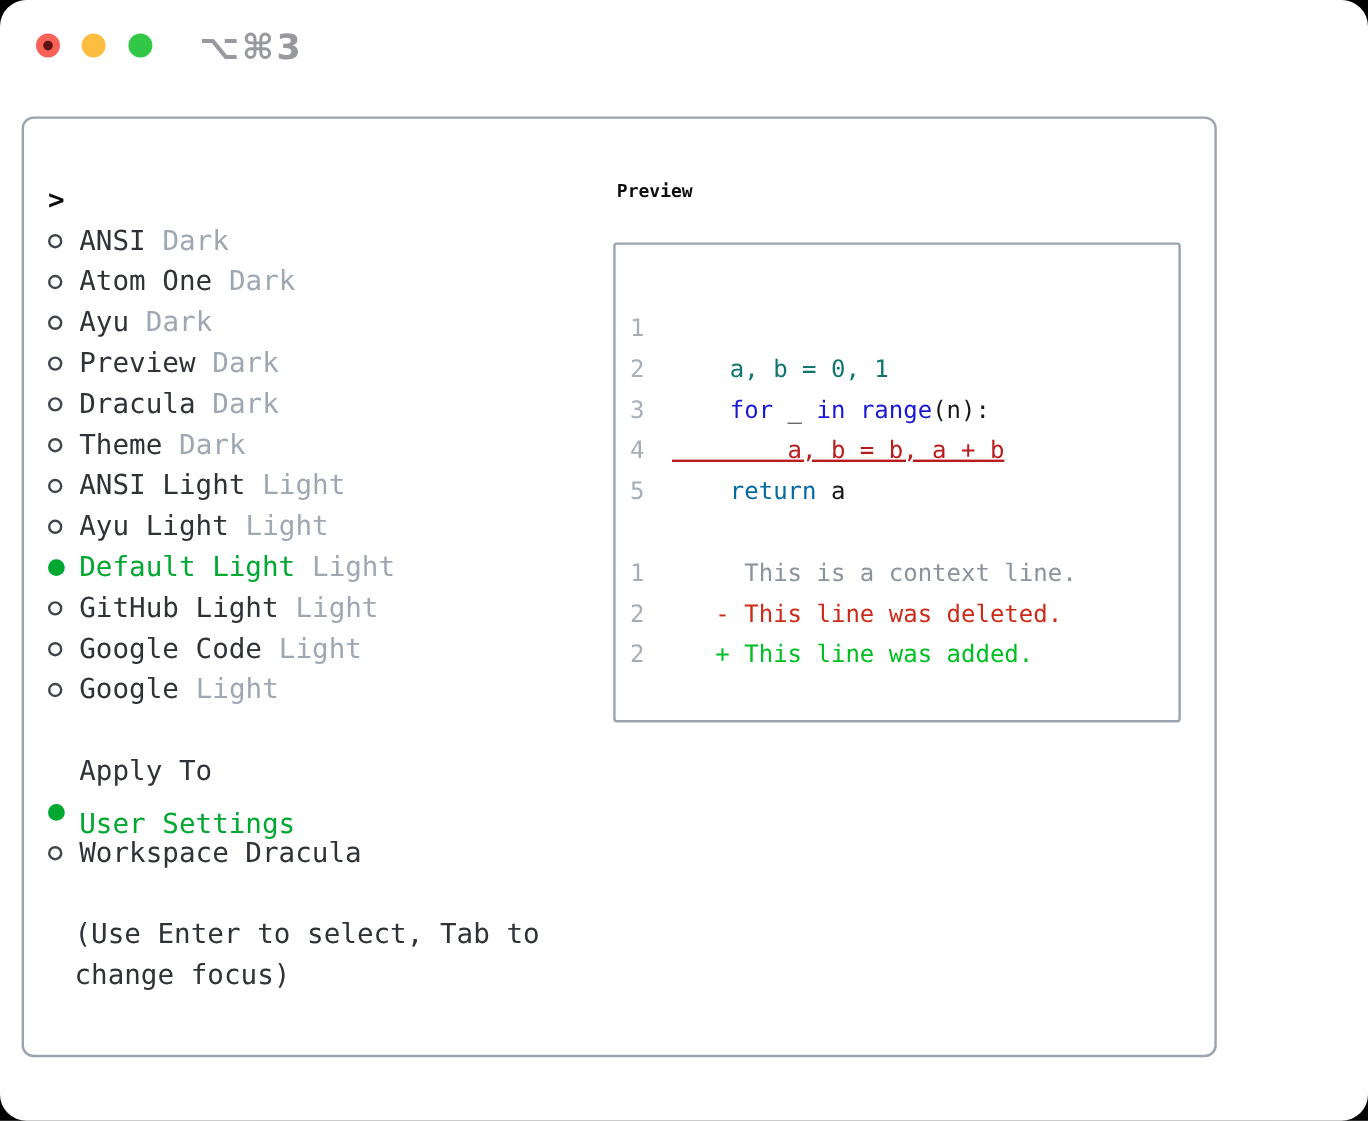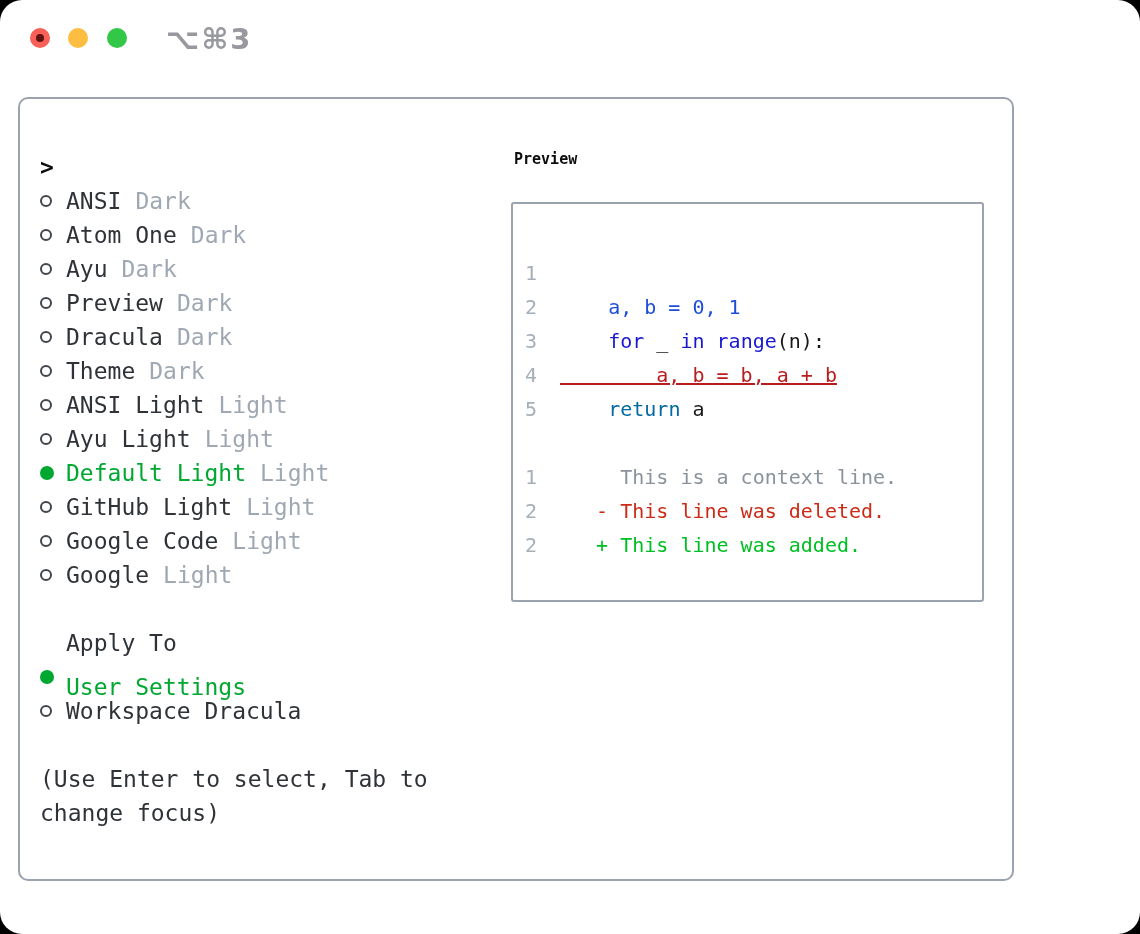--- a/index.html
+++ b/index.html
@@ -43,21 +43,21 @@
   .circle{
     width:12px;height:12px;border:2px solid #41464c;border-radius:50%;
     box-sizing:border-box;display:inline-block;
   }
   .dot{
     width:14px;height:14px;border-radius:50%;display:inline-block;
   }
   .tag{margin-left:14px;}
   .spacer{height:34px;}
   .hint{
-    margin-top:34px;max-width:420px;line-height:34px;white-space:normal;
+    margin-top:34px;max-width:420px;line-height:34px;white-space:normal;margin-left:22px;
   }
   
   .preview-title{
     position:absolute;left:494px;top:51px;font-size:15px;font-weight:bold;color:#0c0d0e;text-align:right;
   }
   .preview-box{
     position:absolute;left:491px;top:103px;width:473px;height:400px;
     border:2px solid #9aa3ae;border-radius:3px;box-sizing:border-box;
     padding:52px 0 0 12px;font-size:20px;
   }
@@ -106,21 +106,21 @@
           <div class="row"><span class="marker"><span class="dot" style="background: rgb(0, 168, 50);"></span></span><span style="color: rgb(0, 168, 50); margin-top: 19px;">User Settings</span></div>
           <div class="row"><span class="marker"><span class="circle"></span></span><span>Workspace Dracula</span></div>
         </div>
       <div class="hint">(Use Enter to select, Tab to change focus)</div>
     </div>
 
     <div class="preview-title">Preview</div>
     <div class="preview-box">
       <div id="code-block">
           <div class="pline"><span class="ln" style="color: rgb(166, 174, 184);">1</span></div>
-          <div class="pline"><span class="ln" style="color: rgb(166, 174, 184);">2</span><span class="pcode"><span style="color: #1d4ed8;">    a, b = 0, 1</span></span></div>
+          <div class="pline"><span class="ln" style="color: rgb(166, 174, 184);">2</span><span class="pcode"><span style="color: #0f766e;">    a, b = 0, 1</span></span></div>
           <div class="pline"><span class="ln" style="color: rgb(166, 174, 184);">3</span><span class="pcode"><span style="color: rgb(23, 24, 26);">    </span><span style="color: rgb(26, 24, 210);">for</span><span style="color: rgb(23, 24, 26);"> _ </span><span style="color: rgb(26, 24, 210);">in</span><span style="color: rgb(23, 24, 26);"> </span><span style="color: rgb(26, 24, 210);">range</span><span style="color: rgb(23, 24, 26);">(n):</span></span></div>
           <div class="pline"><span class="ln" style="color: rgb(166, 174, 184);">4</span><span class="pcode"><span style="color: #b91c1c; text-decoration: underline;">        a, b = b, a + b</span></span></div>
           <div class="pline"><span class="ln" style="color: rgb(166, 174, 184);">5</span><span class="pcode"><span style="color: rgb(23, 24, 26);">    </span><span style="color: #0369a1;">return</span><span style="color: rgb(23, 24, 26);"> a</span></span></div>
         </div>
       <div class="pline"></div>
       <div id="diff-block">
           <div class="pline"><span class="ln" style="color: rgb(166, 174, 184);">1</span><span class="pcode" style="color: rgb(138, 146, 155);">     This is a context line.</span></div>
           <div class="pline"><span class="ln" style="color: rgb(166, 174, 184);">2</span><span class="pcode" style="color: rgb(204, 43, 24);">   - This line was deleted.</span></div>
           <div class="pline"><span class="ln" style="color: rgb(166, 174, 184);">2</span><span class="pcode" style="color: rgb(0, 191, 34);">   + This line was added.</span></div>
         </div>

